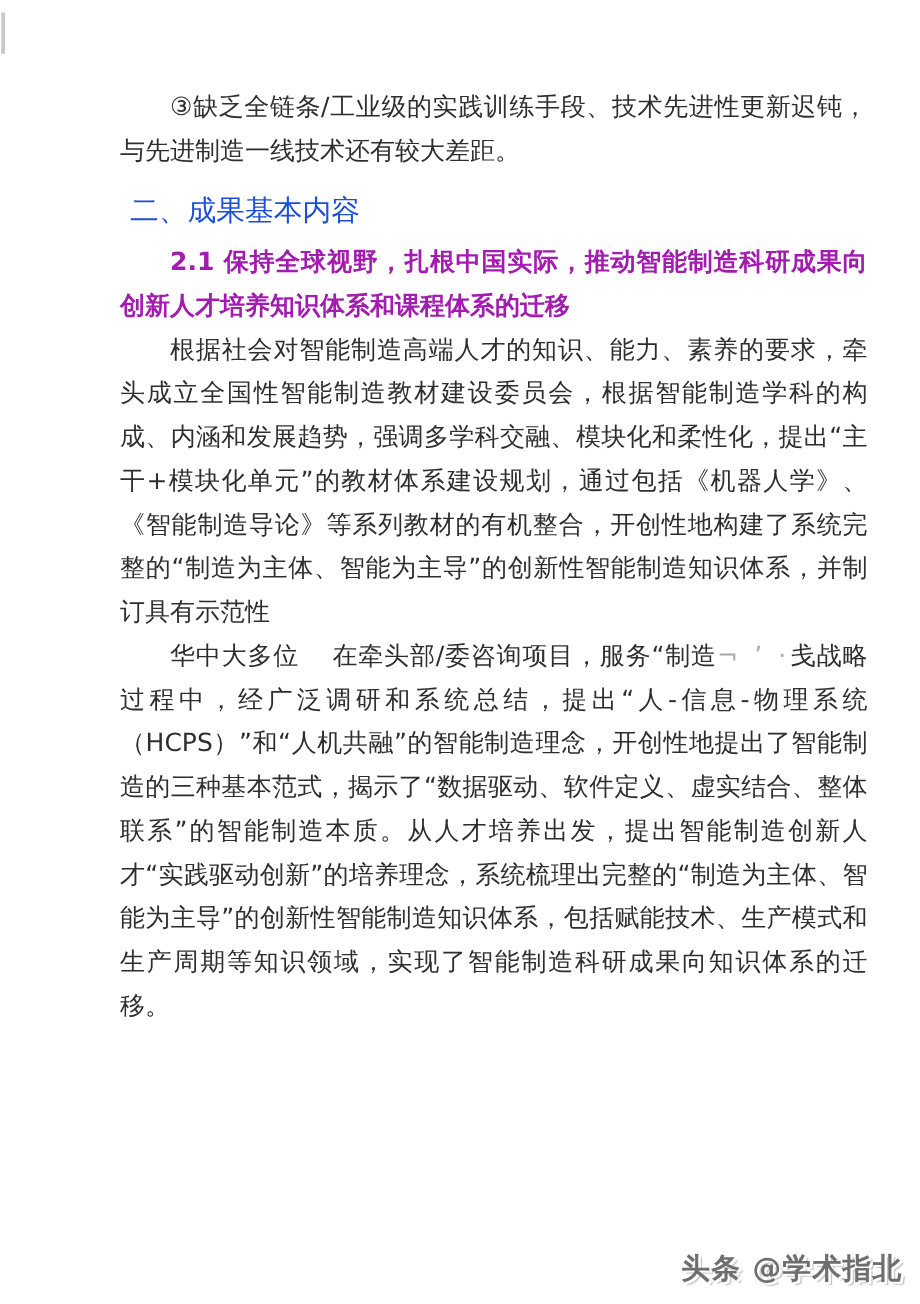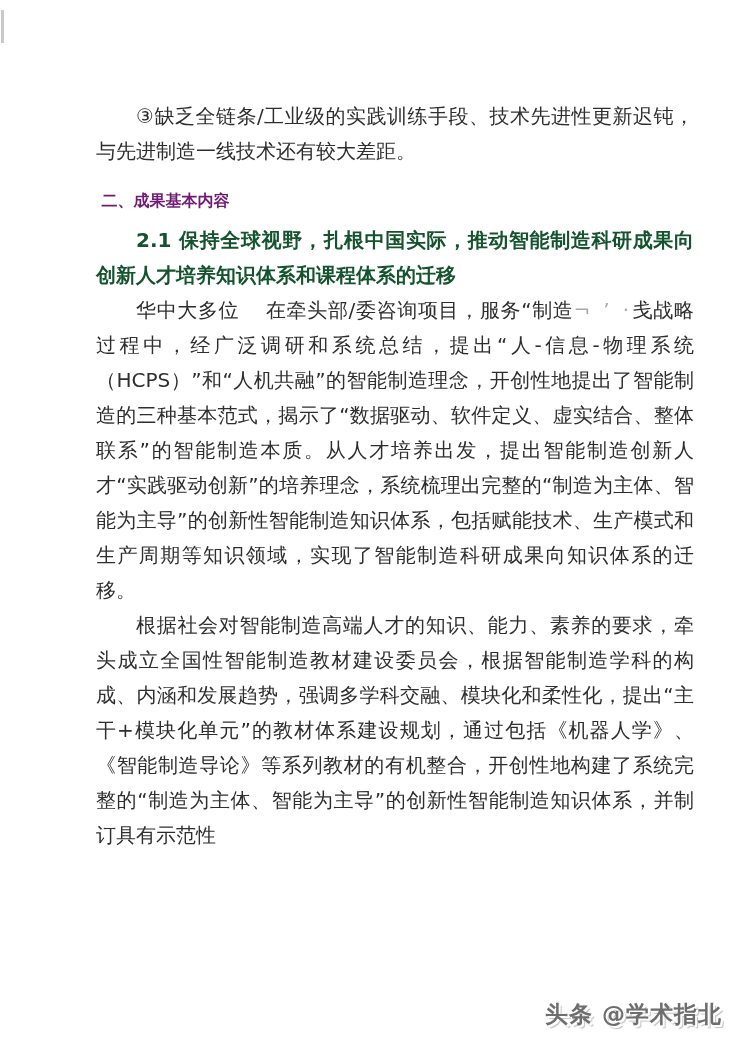--- a/index.html
+++ b/index.html
@@ -13,29 +13,28 @@
   .scan-artifact {
     position: absolute; left: 1px; top: 10px;
     width: 3px; height: 33px; background: #c9c9c9;
   }
   .doc {
     position: absolute; top: 68px; left: 96px; right: 42px;
     color: #2e2e2e;
     font-size: 20px; line-height: 35px;
     text-align: justify;
     text-justify: inter-ideograph;
-    margin-top: 31px;
   }
   .doc p { margin: 0; text-indent: 2em; }
   .h1 {
-    font-weight: bold; font-size: 16px; color: #701a75;
+    font-weight: normal; font-size: 23px; color: #1d4ed8;
     margin: 14px 0 5px; text-indent: 0.35em;
   }
   .h2 {
-    font-weight: bold; color: #14532d;
+    font-weight: bold; color: #a21caf;
     margin: 0; text-indent: 2em;
   }
   .b { font-weight: bold; }
   .faded { color: #aaaaaa; letter-spacing: 3px; }
   .gap { display: inline-block; }
   .watermark {
     position: absolute; right: 14px; bottom: 13px;
     font-size: 23px; font-weight: bold;
     color: #6e6e6e; letter-spacing: 1px;
     text-shadow: 2px 2px 0 #ffffff, 3px 3px 1px #c0c0c0;
@@ -43,17 +42,17 @@
 </style>
 </head>
 <body>
 
 <div class="scan-artifact"></div>
 
 <div class="doc">
     <p><span>③缺乏全链条/工业级的实践训练手段、技术先进性更新迟钝，与先进制造一线技术还有较大差距。</span></p>
     <div class="h1"><span>二、成果基本内容</span></div>
     <div class="h2"><span>2.1 保持全球视野，扎根中国实际，推动智能制造科研成果向创新人才培养知识体系和课程体系的迁移</span></div>
+    <p><span>根据社会对智能制造高端人才的知识、能力、素养的要求，牵头成立全国性智能制造教材建设委员会，根据智能制造学科的构成、内涵和发展趋势，强调多学科交融、模块化和柔性化，提出“主干+模块化单元”的教材体系建设规划，通过包括《机器人学》、《智能制造导论》等系列教材的有机整合，开创性地构建了系统完整的“制造为主体、智能为主导”的创新性智能制造知识体系，并制订具有示范性</span></p>
     <p><span>华中大多位</span><span class="gap" style="width: 26px;"></span><span>在牵头部/委咨询项目，服务“制造</span><span class="faded">¬ ’ ·</span><span>戋战略过程中，经广泛调研和系统总结，提出“人-信息-物理系统（HCPS）”和“人机共融”的智能制造理念，开创性地提出了智能制造的三种基本范式，揭示了“数据驱动、软件定义、虚实结合、整体联系”的智能制造本质。从人才培养出发，提出智能制造创新人才“实践驱动创新”的培养理念，系统梳理出完整的“制造为主体、智能为主导”的创新性智能制造知识体系，包括赋能技术、生产模式和生产周期等知识领域，实现了智能制造科研成果向知识体系的迁移。</span></p>
-    <p><span>根据社会对智能制造高端人才的知识、能力、素养的要求，牵头成立全国性智能制造教材建设委员会，根据智能制造学科的构成、内涵和发展趋势，强调多学科交融、模块化和柔性化，提出“主干+模块化单元”的教材体系建设规划，通过包括《机器人学》、《智能制造导论》等系列教材的有机整合，开创性地构建了系统完整的“制造为主体、智能为主导”的创新性智能制造知识体系，并制订具有示范性</span></p>
   </div>
 
 <div class="watermark">头条 @学术指北</div>
 
 </body></html>

